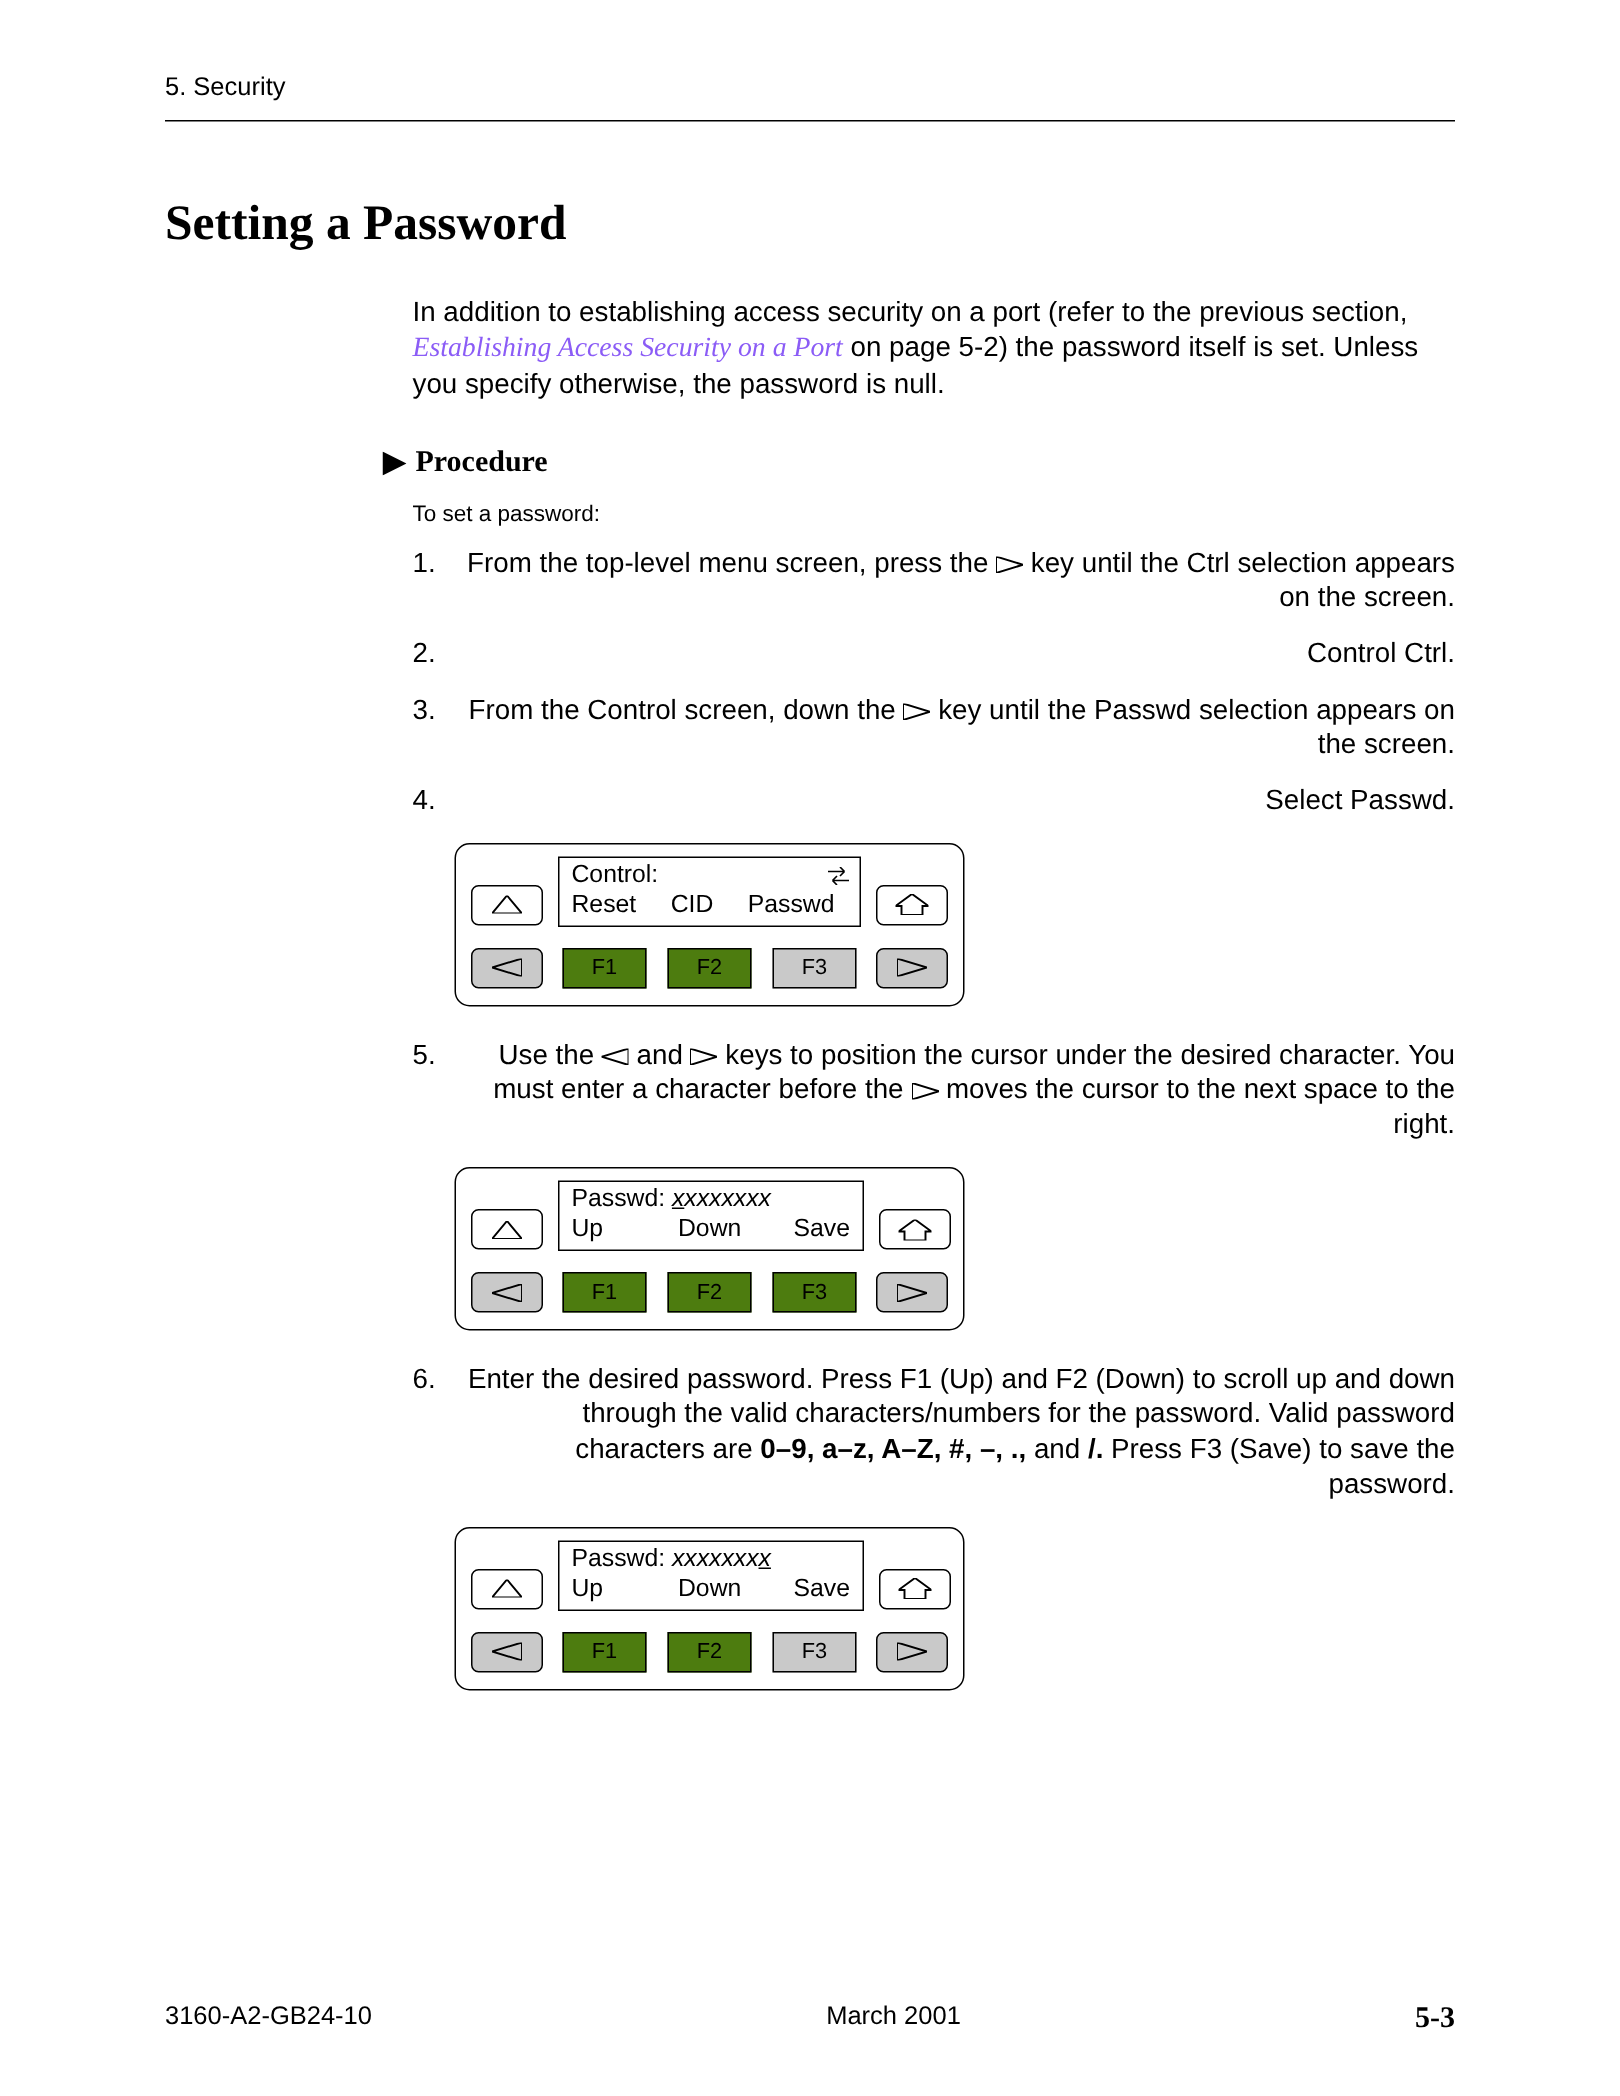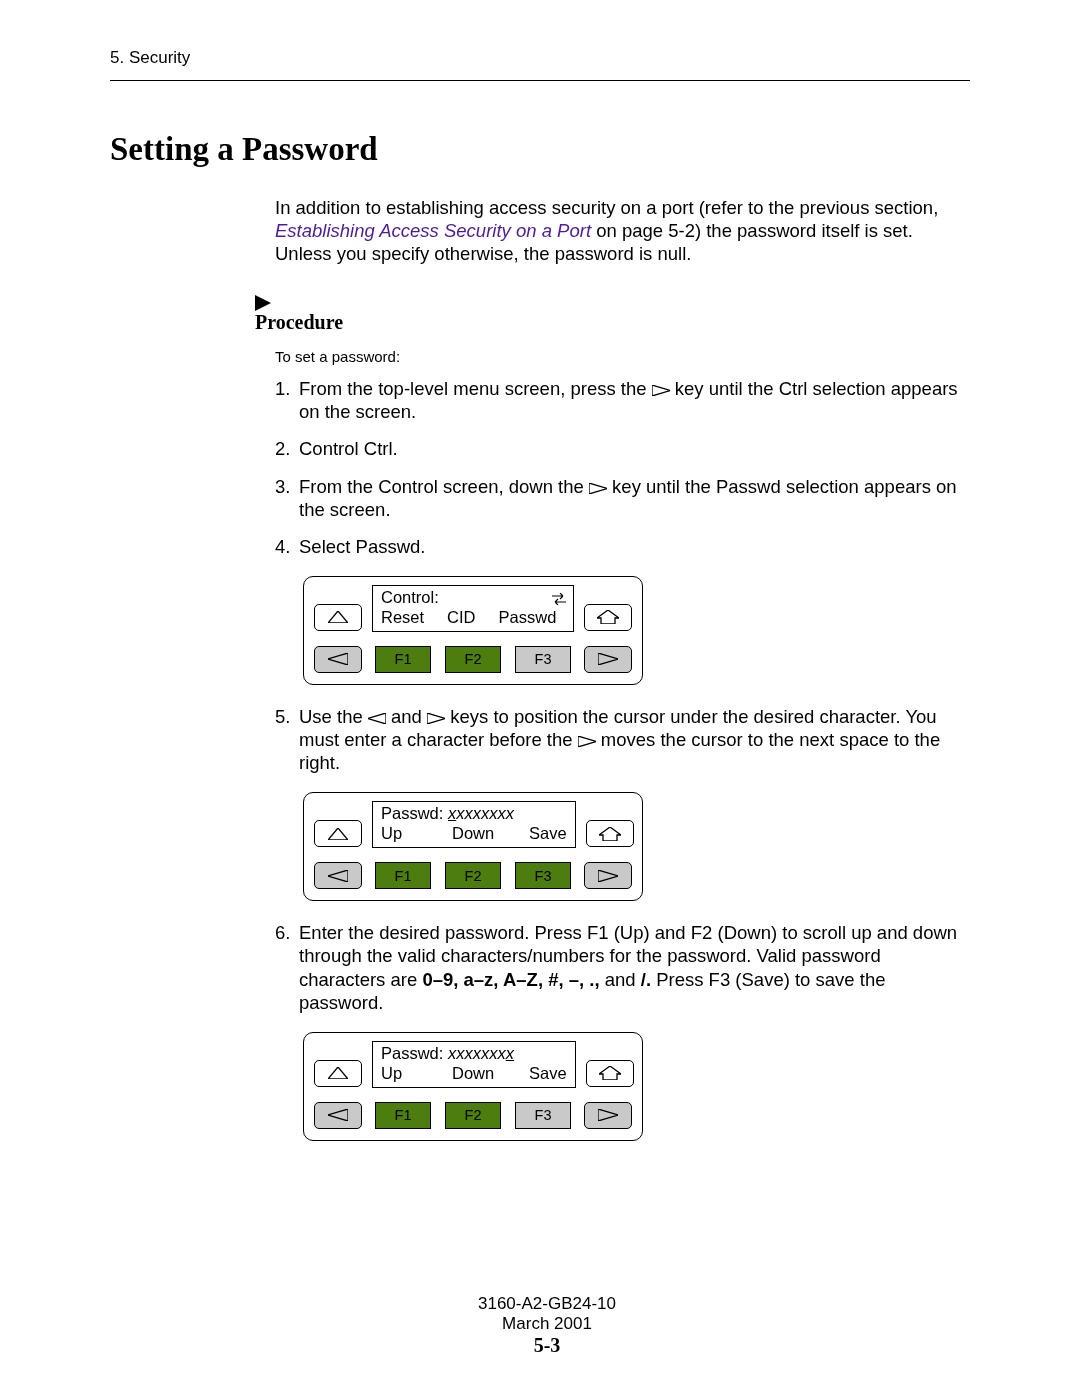--- a/index.html
+++ b/index.html
@@ -35,29 +35,29 @@
   .indent {
     margin-left: 165px;
     margin-right: 0;
   }
   .intro {
     font-size: 18.5px;
     line-height: 1.25;
     margin-bottom: 30px;
   }
   .link {
-    color: #4c1d95;
+    color: #8b5cf6;
     font-style: italic;
+    font-family: Liberation Serif, serif;
   }
   .procedure-hd {
     display: flex;
-    align-items: flex-start;
+    align-items: center;
     margin-left: 145px;
     margin-bottom: 14px;
-    flex-direction: column;
   }
   .procedure-hd .tri {
     display: inline-block;
     margin-right: 6px;
   }
   .procedure-hd .tri svg { display:block; }
   .procedure-label {
     font-family: "Times New Roman", Times, serif;
     font-weight: bold;
     font-size: 20px;
@@ -73,20 +73,21 @@
     margin: 0 0 0 0;
     counter-reset: step;
   }
   ol.steps > li {
     counter-increment: step;
     font-size: 18.5px;
     line-height: 1.25;
     margin-bottom: 14px;
     padding-left: 24px;
     position: relative;
+    text-align: right;
   }
   ol.steps > li::before {
     content: counter(step) ".";
     position: absolute;
     left: 0;
     top: 0;
   }
   .inline-tri {
     display: inline-block;
     vertical-align: -1px;
@@ -164,28 +165,27 @@
     display: flex;
     align-items: center;
     justify-content: center;
     font-size: 14.5px;
     background: #4d7c0f;
   }
   .fkey.shaded { background: #c9c9c9; }
 
   .footer {
     position: absolute;
-    left: 124px;
+    left: 110px;
     right: 110px;
     bottom: 40px;
     display: flex;
     justify-content: space-between;
     font-size: 17px;
-    align-items: center;
-    flex-direction: column;
+    align-items: flex-start;
   }
   .footer .pg {
     font-family: "Times New Roman", Times, serif;
     font-weight: bold;
     font-size: 20px;
   }
 </style>
 </head>
 <body>
 

